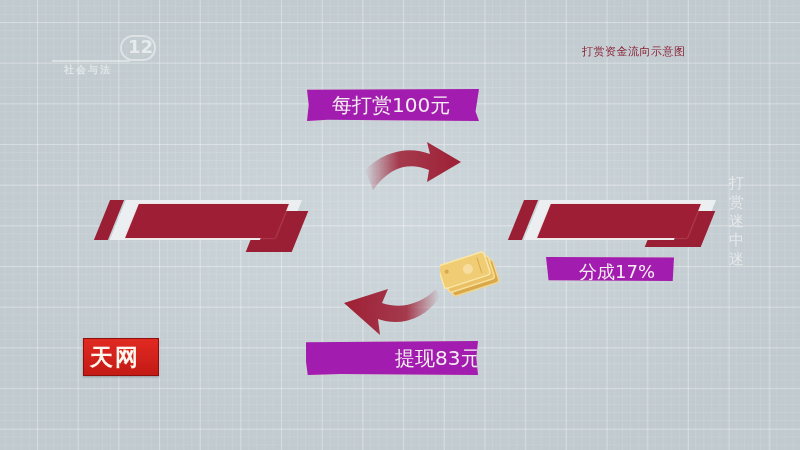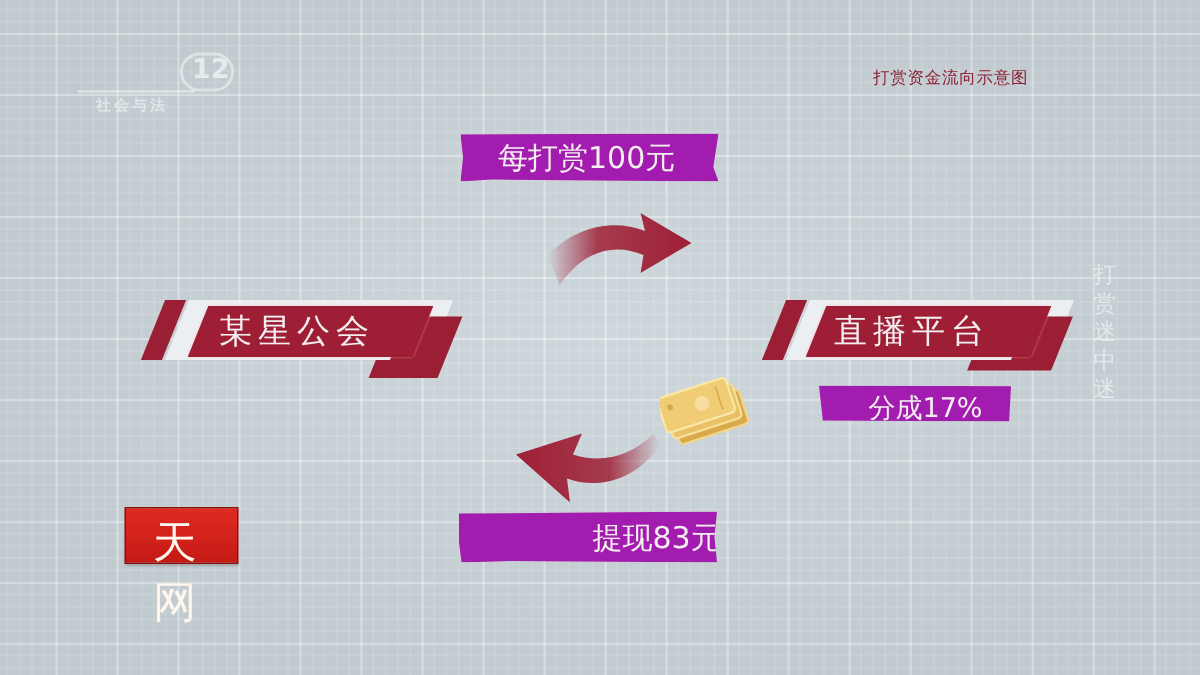--- a/index.html
+++ b/index.html
@@ -77,22 +77,22 @@
   .banner-share span { position:absolute; left:33px; top:3px; }
   
   .arrow { position:absolute; }
   
   .tianwang {
     position:absolute; left:83px; top:338px; width:76px; height:38px;
     background:linear-gradient(#e02a22, #c41a15); border:1px solid #8e0f0c; box-sizing:border-box;
     box-shadow:0 1px 2px rgba(0,0,0,0.25);
   }
   .tianwang span {
-    position:absolute; left:18px; top:3px; font-family:"DejaVu Serif",serif; font-size:29px;
-    color:#fff6ee; font-weight:normal; letter-spacing:2px;
+    position:absolute; left:6px; top:3px; font-family:"DejaVu Serif",serif; font-size:23px;
+    color:#fff6ee; font-weight:bold; letter-spacing:2px;
   }
   
   .money { position:absolute; left:440px; top:250px; width:64px; height:50px; }
 </style>
 </head>
 <body>
 
 <div class="grid"></div>
 <div class="vignette"></div>
 
@@ -106,30 +106,28 @@
 <div class="diagram-title">打赏资金流向示意图</div>
 
 <div class="vertical-text">打赏迷中迷</div>
 
 <div class="node" style="left:96px; top:199px; width:220px;">
   <div class="back-l" style="left:6px; top:1px; width:14px; height:40px;"></div>
   <div class="white" style="left:22px; top:1px; width:176px; height:40px;"></div>
   <div class="back-r" style="left:158px; top:12px; width:46px; height:41px;"></div>
   <div class="white" style="left:22px; top:1px; width:150px; height:40px;"></div>
   <div class="front" style="left:36px; top:5px; width:150px; height:34px;"></div>
-  <div class="label" style="left:50px; top:7px;">某星公会</div>
 </div>
 
 <div class="node" style="left:510px; top:199px; width:210px;">
   <div class="back-l" style="left:6px; top:1px; width:14px; height:40px;"></div>
   <div class="white" style="left:22px; top:1px; width:176px; height:40px;"></div>
   <div class="back-r" style="left:142px; top:12px; width:56px; height:36px;"></div>
   <div class="white" style="left:22px; top:1px; width:150px; height:40px;"></div>
   <div class="front" style="left:34px; top:5px; width:150px; height:34px;"></div>
-  <div class="label" style="left:46px; top:7px;">直播平台</div>
 </div>
 
 <div class="banner banner-share">
   <span>分成17%</span>
 </div>
 
 <div class="banner banner-top">
   <span>每打赏100元</span>
 </div>
 

